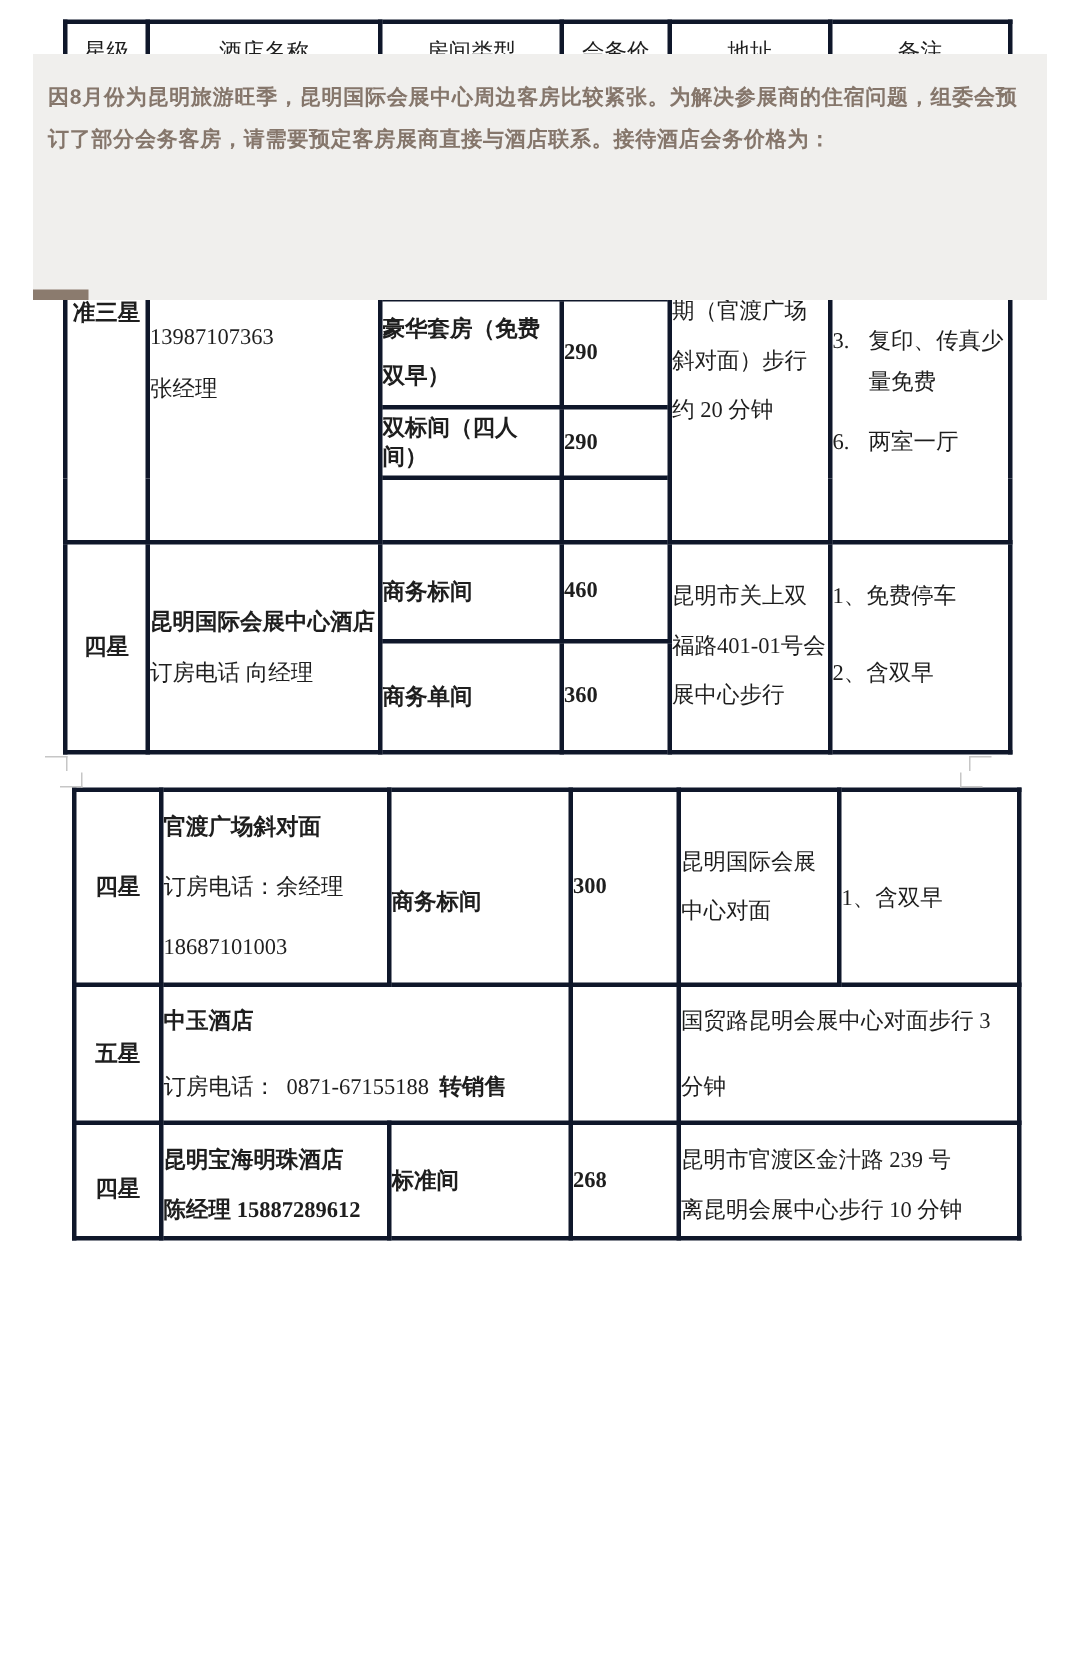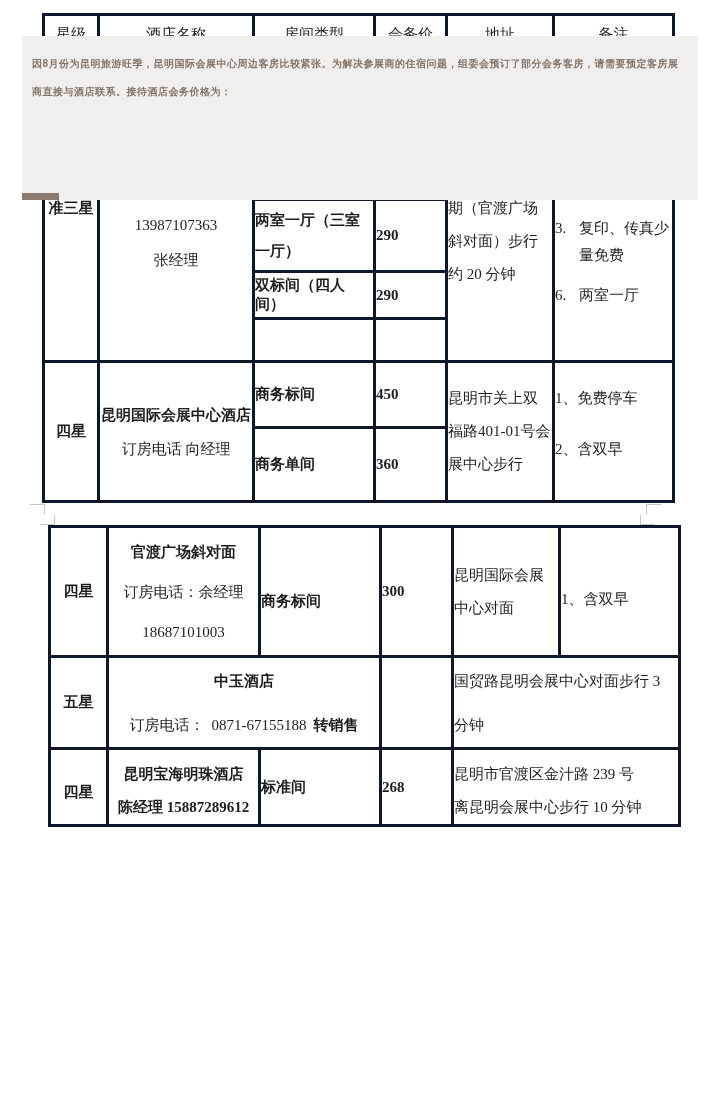--- a/index.html
+++ b/index.html
@@ -8,36 +8,36 @@
 
   
   .hero{position:absolute;left:22px;top:36px;width:676px;height:164px;background:#f0efed;}
   .badge{position:relative;margin:21px 0 0 10px;width:148px;height:28px;background:#1f8a57;
          clip-path:polygon(0 0,100% 0,calc(100% - 15px) 100%,0 100%);}
   .badge-text{display:block;padding:3px 0 0 14px;font-family:"Liberation Sans","DejaVu Sans",sans-serif;
               font-size:16px;font-weight:700;color:#ffffff;letter-spacing:1px;}
   .badge-slash{position:absolute;right:14px;top:-5px;width:5px;height:40px;background:#f0efed;
                transform:rotate(27deg);}
   .intro{margin:14px 10px 0 10px;font-family:"Liberation Sans","DejaVu Sans",sans-serif;
-         font-size:10px;font-weight:700;line-height:28px;color:#85766b;letter-spacing:0.5px;}
+         font-size:14px;font-weight:700;line-height:28px;color:#85766b;letter-spacing:0.5px;}
   .accent-bar{position:absolute;left:0;bottom:0;width:37px;height:7px;background:#8b7b6e;}
 
   
   table.tbl{border-collapse:collapse;table-layout:fixed;width:630px;
             font-size:15px;color:#1e1e1e;}
   .frag1{margin:13px 0 0 42px;}
   .frag2{margin:0 0 0 48px;}
   .tbl td,.tbl th{border:3px solid #0f172a;padding:0;vertical-align:middle;overflow:hidden;margin-left:36px;}
   .tbl{border:2px solid #222222;}
   .tbl th{font-weight:400;text-align:center;}
   thead tr{height:40px;}
 
   .bold{font-weight:700;}
   .star{text-align:center;font-weight:700;}
-  .name{text-align:center;padding:4px 6px 4px 12px;}
+  .name{text-align:left;padding:4px 6px 4px 12px;}
   .name div{line-height:35px;}
   .room{text-align:left;padding-left:9px;font-weight:700;}
   .price{text-align:left;padding-left:12px;font-weight:700;}
   .addr{text-align:left;padding:4px 6px 4px 9px;line-height:33px;}
   .notes{text-align:left;padding:6px 6px 6px 10px;line-height:27px;}
   .note{display:flex;margin-bottom:13px;}
   .note:last-child{margin-bottom:0;}
   .nno{width:24px;flex:0 0 24px;}
   .ntext{flex:1;}
   .vtop{vertical-align:top;}
@@ -133,40 +133,40 @@
       <tr class="r2">
         <td class="room">豪标（一室一厅）</td>
         <td class="price">180</td>
       </tr>
       <tr class="r3">
         <td class="room">套双（两室一厅）</td>
         <td class="price">220</td>
       </tr>
       <tr class="r4">
         <td class="room room4">
-            <div>两室一厅（三室一厅）</div>
+            <div>豪华套房（免费双早）</div>
           </td>
         <td class="price">290</td>
       </tr>
       <tr class="r5">
         <td class="room">双标间（四人间）</td>
         <td class="price">290</td>
       </tr>
       <tr class="r6">
         <td class="room"></td>
         <td class="price"></td>
       </tr>
       <tr class="r7">
         <td rowspan="2" class="star vtop pt12">四星</td>
         <td rowspan="2" class="name vtop pt12 lh34">
           <div class="bold">昆明国际会展中心酒店</div>
           <div>订房电话 向经理</div>
         </td>
         <td class="room">商务标间</td>
-        <td class="price">450</td>
+        <td class="price">460</td>
         <td rowspan="2" class="addr vtop pt12">昆明市关上双福路401-01号会展中心步行</td>
         <td rowspan="2" class="notes vtop pt12">
           <div class="noteline">1、免费停车</div>
           <div class="noteline">2、含双早</div>
         </td>
       </tr>
       <tr class="r8">
         <td class="room vbottom pb10">商务单间</td>
         <td class="price vbottom pb10">360</td>
       </tr>

